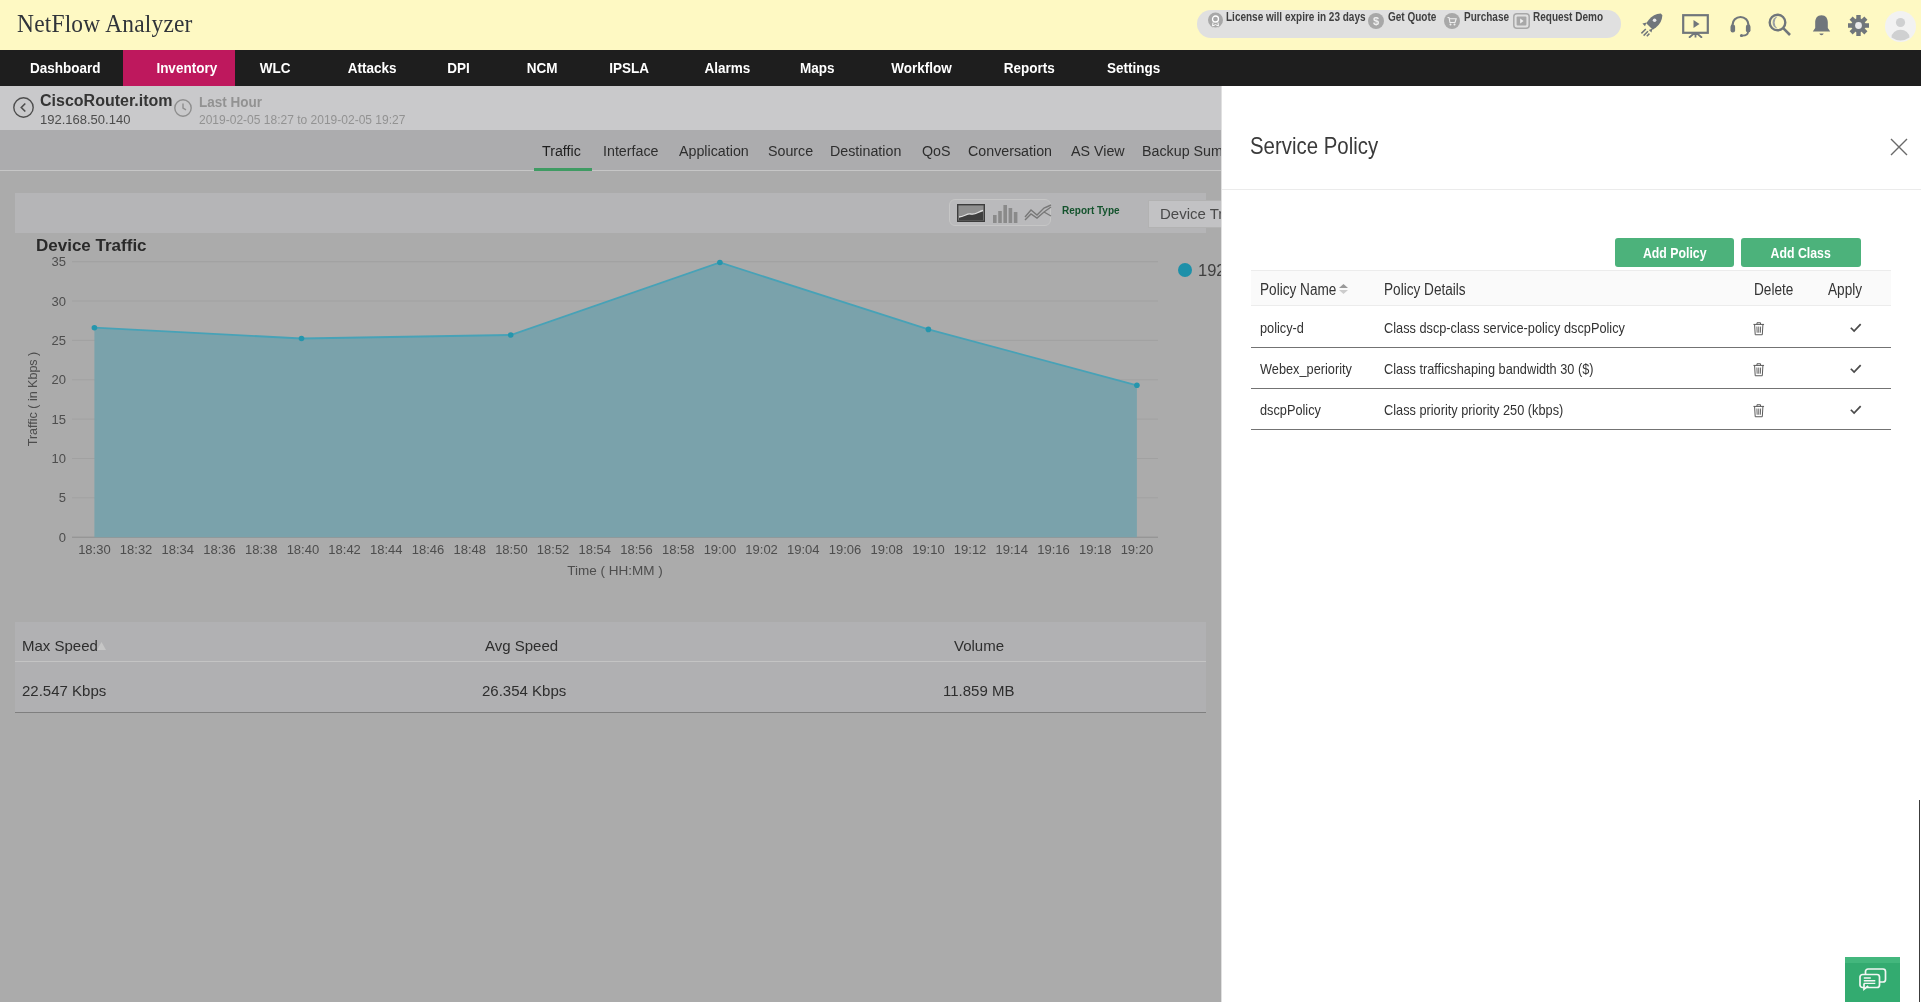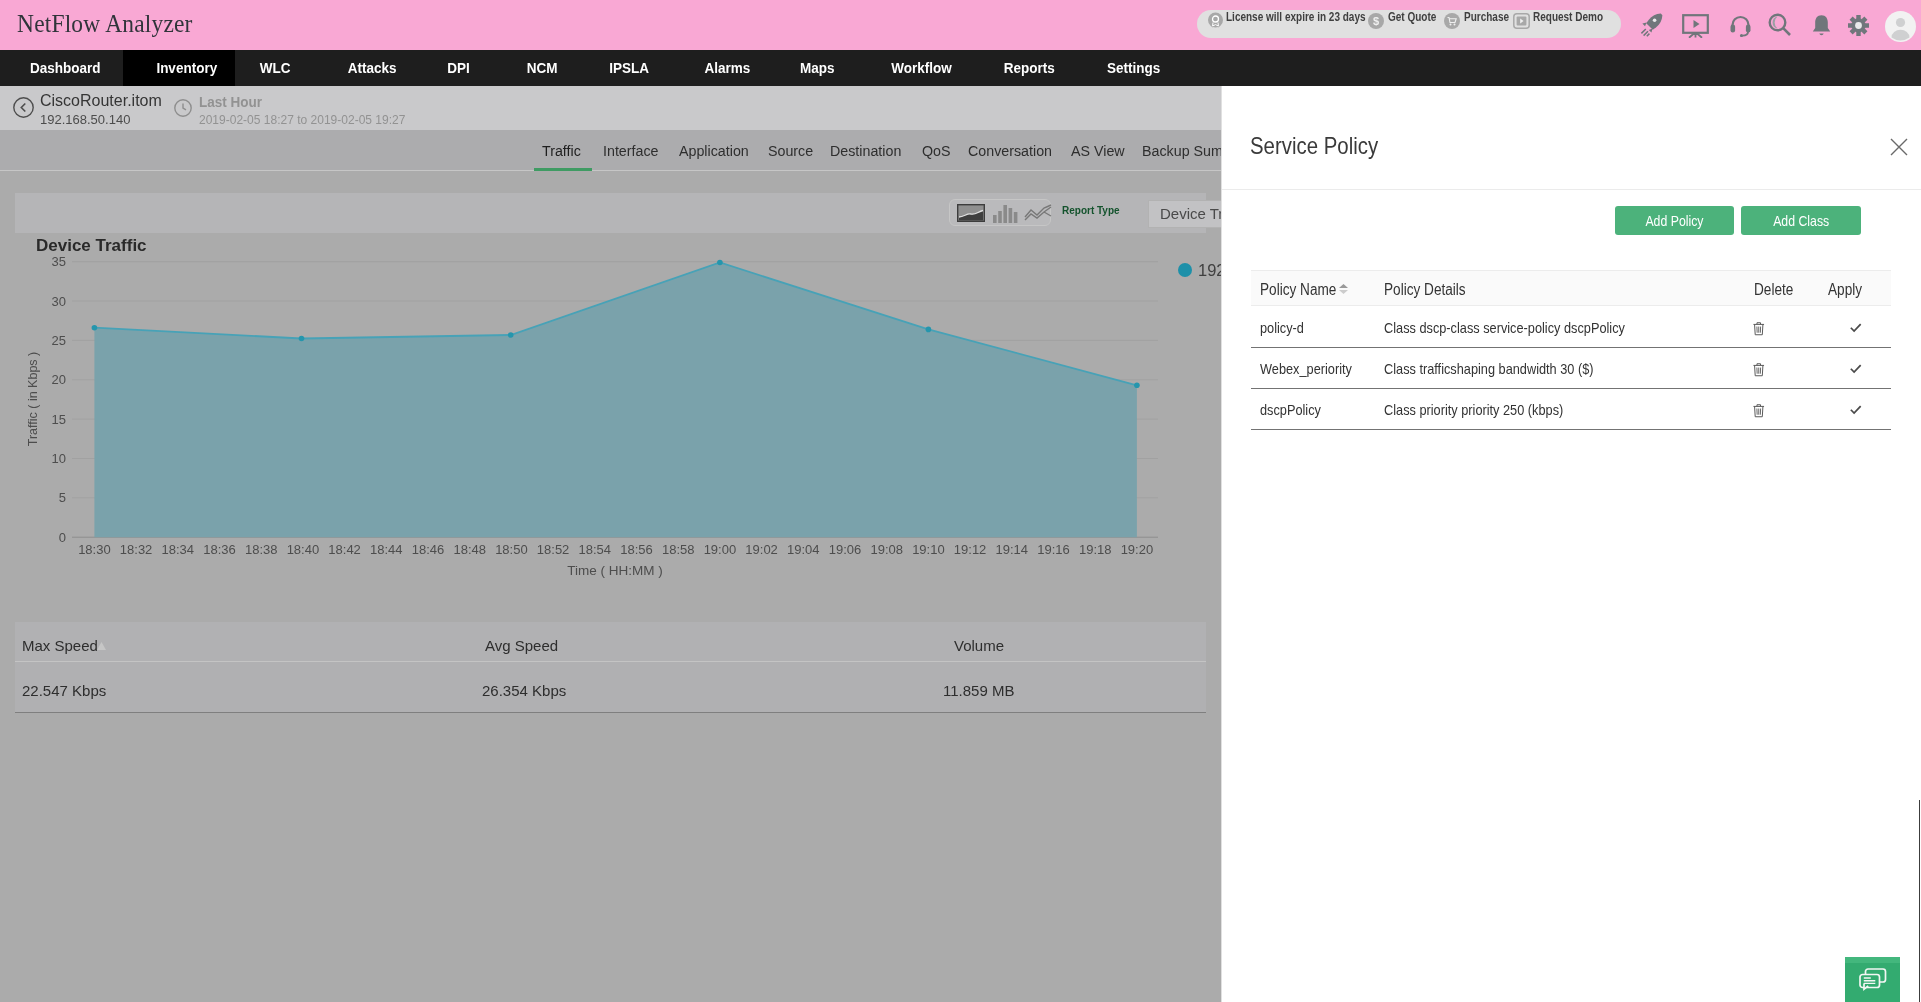--- a/index.html
+++ b/index.html
@@ -1,31 +1,31 @@
 <!DOCTYPE html>
 <html><head>
 <meta charset="utf-8">
 <style>
   * { margin:0; padding:0; box-sizing:border-box; }
   html,body { width:1921px; height:1002px; overflow:hidden; }
   body { font-family:"Liberation Sans", sans-serif; position:relative; background:#ababab; }
   .abs { position:absolute; }
 
   
-  #tophdr { left:0; top:0; width:1921px; height:50px; background:#f9a8d4; }
+  #tophdr { left:0; top:0; width:1921px; height:50px; background:#fef9c3; }
   #brand { left:17px; top:9px; font-family:"Liberation Serif", serif; font-size:25.5px; transform:scaleX(0.92); transform-origin:0 0; color:#30343a; letter-spacing:0.2px; }
   #pill { left:1197px; top:10px; width:424px; height:28px; background:#e0e0e0; border-radius:14px; }
   .pilltxt { font-size:12.5px; font-weight:bold; color:#3f3f3f; top:10px; white-space:nowrap; transform:scaleX(0.80); transform-origin:0 0; }
   .hicon { top:13px; }
 
   
   #nav { left:0; top:50px; width:1921px; height:36px; background:#1e1e1e; }
   .nspan { display:inline-block; transform:scaleX(0.9); }
   .nitem { top:0; height:36px; line-height:36px; color:#fff; font-size:15px; font-weight:bold; text-align:center; }
-  #inv { left:123px; width:112px; background:#000000;padding-left:16px; }
+  #inv { left:123px; width:112px; background:#be185d;padding-left:16px; }
 
   
   #subhdr { left:0; top:86px; width:1921px; height:44px; background:#c9c9cb; }
 
   
   #tabbar { left:0; top:130px; width:1221px; height:41px; background:#acacae; border-bottom:1px solid #c6c6c6; }
   .tspan { display:inline-block; transform:scaleX(0.92); transform-origin:0 50%; white-space:nowrap; }
   .tab { top:12px; font-size:15.5px; color:#2e2e2e; }
 
   
@@ -39,21 +39,21 @@
 
   
   .sumhdr { top:466px; font-size:15px; color:#2e2e2e; }
   .sumrow { top:511px; font-size:15px; color:#2e2e2e; }
 
   
   #panel { left:1221px; top:86px; width:700px; height:916px; background:#ffffff; border-left:1px solid #e0e0e0; }
   #ptitle { left:28px; top:46px; font-size:24px; color:#3a3a3a; transform:scaleX(0.85); transform-origin:0 0; }
   #pdiv { left:0; top:103px; width:700px; height:1px; background:#ebebeb; }
   .bspan { display:inline-block; transform:scaleX(0.82); }
-  .gbtn { top:120px; height:29px; background:#4cb27b; border-radius:3px; color:#fff; font-size:15px; font-weight:normal; text-align:center; line-height:29px; }
+  .gbtn { top:152px; height:29px; background:#4cb27b; border-radius:3px; color:#fff; font-size:15px; font-weight:bold; text-align:center; line-height:29px; }
 
   #ptable { left:29px; top:184px; width:640px; }
   #pthead { left:0; top:0; width:640px; height:36px; background:#fafafa; border-top:1px solid #ececec; border-bottom:1px solid #ececec; }
   .pth { top:10px; font-size:16px; color:#333; transform:scaleX(0.85); transform-origin:0 0; white-space:nowrap; }
   .prow { width:640px; height:41px; border-bottom:1px solid #737373; }
   .pc1 { left:9px; top:12px; font-size:15px; color:#333; transform:scaleX(0.85); transform-origin:0 0; white-space:nowrap; }
   .pc2 { left:133px; top:12px; font-size:15px; color:#333; transform:scaleX(0.85); transform-origin:0 0; white-space:nowrap; }
 
   
   #chat { left:1845px; top:957px; width:55px; height:45px; background:#33ab70; }
@@ -152,21 +152,21 @@
 
 <div id="subhdr" class="abs">
   <svg class="abs" style="left:13px; top:11px;" width="21" height="21" viewBox="0 0 21 21">
     <circle cx="10.5" cy="10.5" r="9.7" fill="none" stroke="#4e4e4e" stroke-width="1.4"></circle>
     <path d="M12.3 6.5 L8.3 10.5 L12.3 14.5" fill="none" stroke="#4e4e4e" stroke-width="1.6"></path>
   </svg>
   <svg class="abs" style="left:174px; top:13px;" width="18" height="18" viewBox="0 0 18 18">
     <circle cx="9" cy="9" r="8.2" fill="none" stroke="#8e8e8e" stroke-width="1.4"></circle>
     <path d="M9 4.5 V9 L12 10.8" fill="none" stroke="#8e8e8e" stroke-width="1.4"></path>
   </svg>
-  <div class="abs" style="left:40px; top:6px; font-size:16px; font-weight:normal; color:#353535;">CiscoRouter.itom</div>
+  <div class="abs" style="left:40px; top:6px; font-size:16px; font-weight:bold; color:#353535;">CiscoRouter.itom</div>
   <div class="abs" style="left:40px; top:26px; font-size:13px; color:#4c4c4c;">192.168.50.140</div>
   <div class="abs" style="left:199px; top:7px; font-size:15px; font-weight:bold; color:#929292; transform:scaleX(0.9); transform-origin:0 0;">Last Hour</div>
   <div class="abs" style="left:199px; top:26px; font-size:13.5px; color:#929292; transform:scaleX(0.89); transform-origin:0 0; white-space:nowrap;">2019-02-05 18:27 to 2019-02-05 19:27</div>
 </div>
 
 <div id="tabbar" class="abs">
   <div class="tab abs" style="left:542px; color:#1f1f1f;"><span class="tspan">Traffic</span></div>
   <div class="abs" style="left:534px; top:38px; width:58px; height:3px; background:#3f9b63;"></div>
   <div class="tab abs" style="left:603px;"><span class="tspan">Interface</span></div>
   <div class="tab abs" style="left:679px;"><span class="tspan">Application</span></div>

